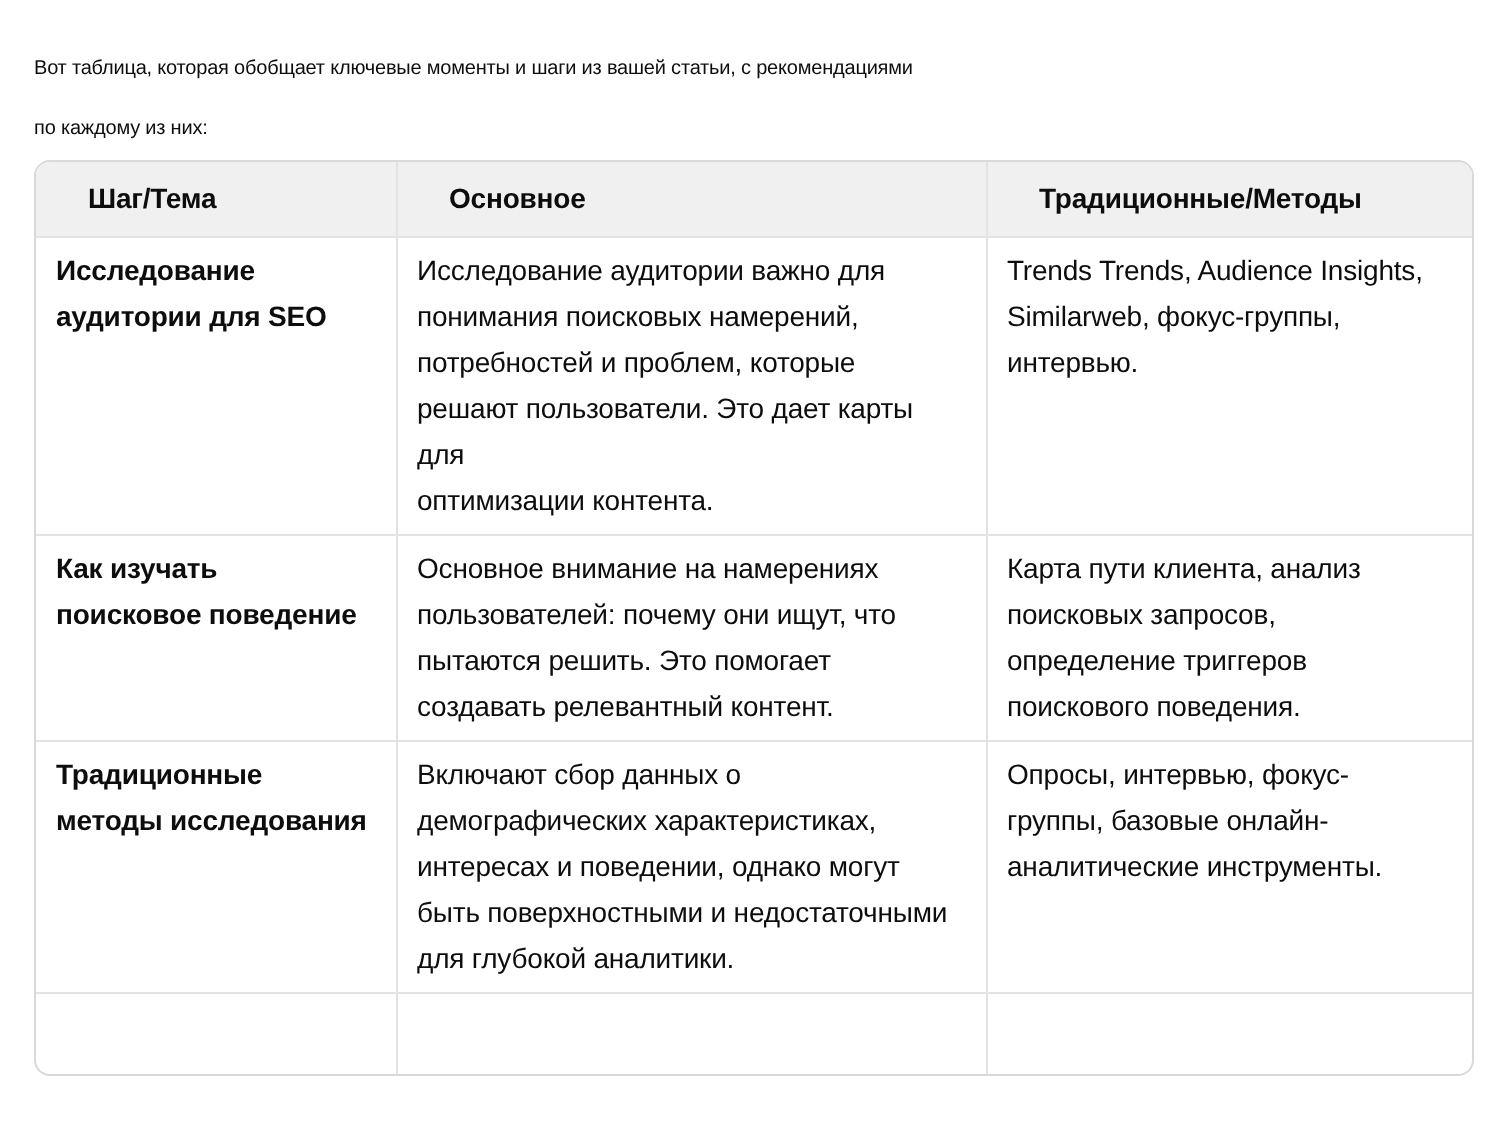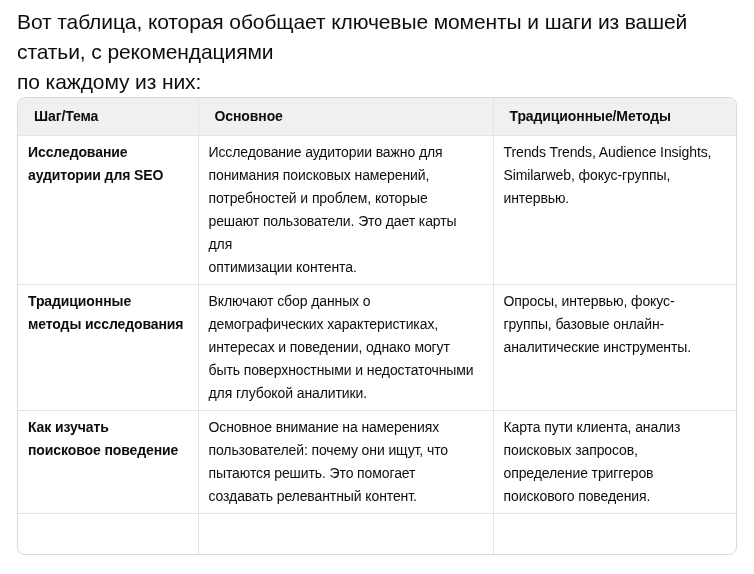--- a/index.html
+++ b/index.html
@@ -14,22 +14,22 @@
   body {
     width: 754px;
     height: 574px;
     overflow: hidden;
     background: var(--page-bg);
     color: var(--text);
     font-family: "Liberation Sans", sans-serif;
     padding: 0 17px;
   }
   .intro {
-    margin: 7px 0 0 0;
-    font-size: 21px;
+    margin: 20px 0 0 0;
+    font-size: 10px;
     line-height: 30px;
     letter-spacing: -0.1px;
     white-space: pre-line;
     color: var(--text);
   }
   .table-wrap {
     margin-top: 0;
     border: 1px solid var(--border);
     border-radius: 8px;
     overflow: hidden;
@@ -48,21 +48,21 @@
     vertical-align: top;
     white-space: pre-line;
     line-height: 23px;
     padding: 5px 10px;
     border-left: 1px solid var(--divider);
   }
   th:first-child, td:first-child { border-left: none; }
   thead th {
     background: var(--header-bg);
     font-weight: bold;
-    padding: 7px 16px;
+    padding: 7px 26px;
     border-bottom: 1px solid var(--divider);
   }
   tbody tr + tr td { border-top: 1px solid var(--divider); }
   td.topic { font-weight: bold; }
   tr.stub td { height: 40px; }
 </style>
 </head>
 <body>
 
 <div class="intro">Вот таблица, которая обобщает ключевые моменты и шаги из вашей статьи, с рекомендациями
@@ -89,43 +89,43 @@
         <td class="desc">Исследование аудитории важно для
 понимания поисковых намерений,
 потребностей и проблем, которые
 решают пользователи. Это дает карты для
 оптимизации контента.</td>
         <td class="tools">Trends Trends, Audience Insights,
 Similarweb, фокус-группы,
 интервью.</td>
       </tr>
       <tr>
+        <td class="topic">Как изучать
+поисковое поведение</td>
+        <td class="desc">Основное внимание на намерениях
+пользователей: почему они ищут, что
+пытаются решить. Это помогает
+создавать релевантный контент.</td>
+        <td class="tools">Карта пути клиента, анализ
+поисковых запросов,
+определение триггеров
+поискового поведения.</td>
+      </tr>
+      <tr>
         <td class="topic">Традиционные
 методы исследования</td>
         <td class="desc">Включают сбор данных о
 демографических характеристиках,
 интересах и поведении, однако могут
 быть поверхностными и недостаточными
 для глубокой аналитики.</td>
         <td class="tools">Опросы, интервью, фокус-
 группы, базовые онлайн-
 аналитические инструменты.</td>
       </tr>
-      <tr>
-        <td class="topic">Как изучать
-поисковое поведение</td>
-        <td class="desc">Основное внимание на намерениях
-пользователей: почему они ищут, что
-пытаются решить. Это помогает
-создавать релевантный контент.</td>
-        <td class="tools">Карта пути клиента, анализ
-поисковых запросов,
-определение триггеров
-поискового поведения.</td>
-      </tr>
       <tr class="stub">
         <td class="topic"></td>
         <td class="desc"></td>
         <td class="tools"></td>
       </tr>
     </tbody>
   </table>
 </div>
 
 </body></html>

